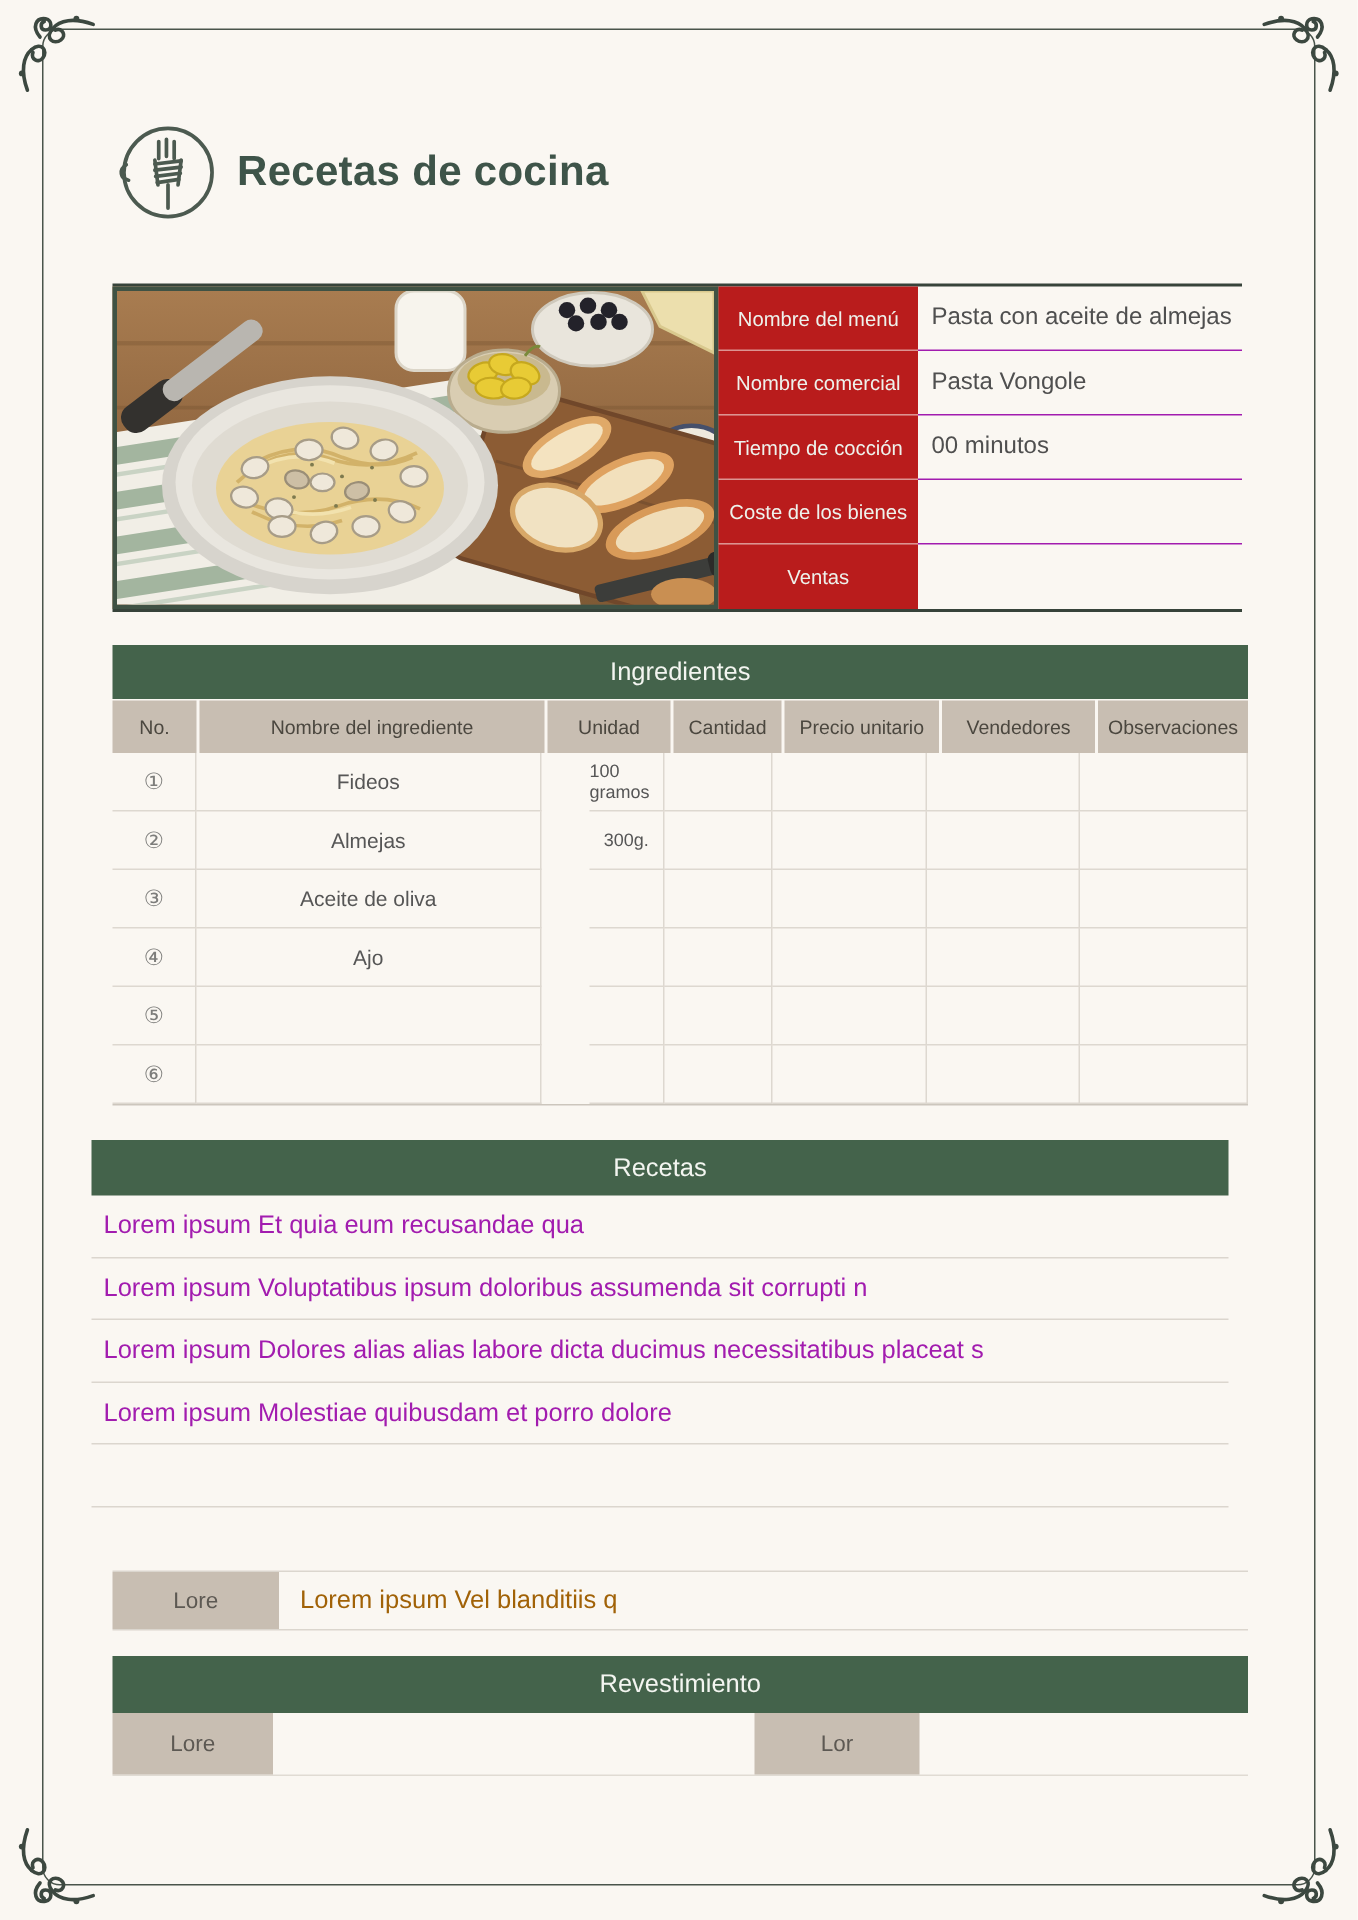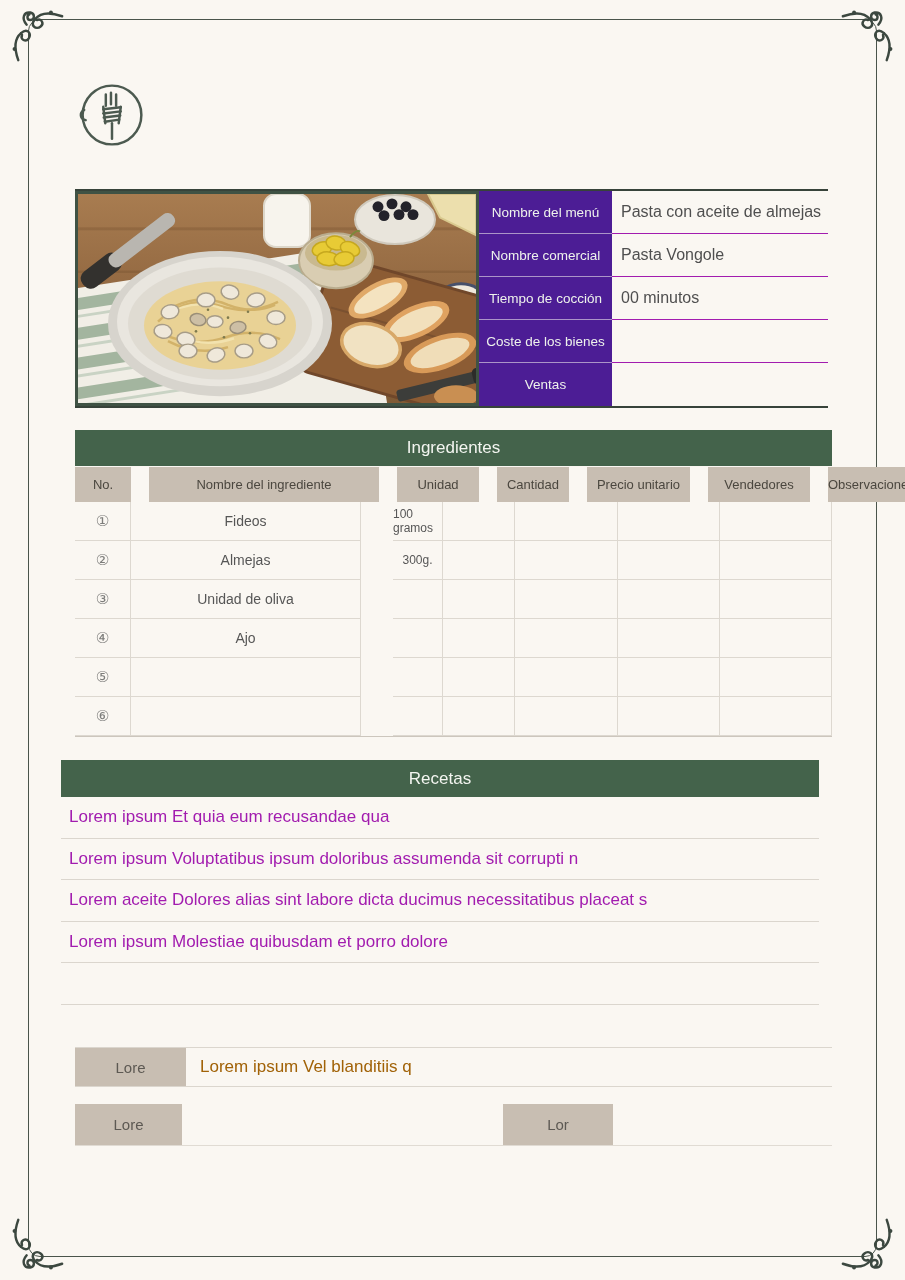--- a/index.html
+++ b/index.html
@@ -18,36 +18,36 @@
 
   
   .menu-table{position:absolute;left:75px;top:189px;width:753px;height:219px;
     border-top:2.5px solid #37433a;border-bottom:2.5px solid #37433a;
     display:flex;box-sizing:border-box;}
   .photo-wrap{width:404px;height:100%;border:3px solid #3f5244;box-sizing:border-box;
     background:#8a6138;}
   .photo-wrap svg{width:100%;height:100%;display:block;}
   .menu-rows{flex:1;display:flex;flex-direction:column;}
   .menu-row{flex:1;display:flex;align-items:stretch;}
-  .menu-label{width:133px;background:#4c1d95;color:#eef2ec;font-size:13.5px;
+  .menu-label{width:133px;background:#b91c1c;color:#eef2ec;font-size:13.5px;
     display:flex;align-items:center;justify-content:center;text-align:center;
     border-bottom:1px solid rgba(250,247,242,.55);padding:0 4px;box-sizing:border-box;}
   .menu-row:last-child .menu-label{border-bottom:none;}
   .menu-value{flex:1;display:flex;align-items:center;padding-left:9px;
     font-size:16px;color:#4f4f4f;border-bottom:1px solid #a21caf;box-sizing:border-box;}
   .menu-row:last-child .menu-value{border-bottom:none;}
 
   .section-bar{background:#44634b;color:#f3f5f0;display:flex;align-items:center;
     justify-content:center;font-size:17px;text-align:center;}
 
   
   .ing{position:absolute;left:75px;top:430px;width:757px;}
   .ing-bar{height:36px;}
   .ing-head{display:grid;grid-template-columns:56px 230px 82px 72px 103px 102px 1fr;
-    column-gap:18px;margin-top:1px;height:35px;}
+    column-gap:2px;margin-top:1px;height:35px;}
   .ing-head div{background:#c8beb2;color:#4b473f;font-size:13px;display:flex;
     align-items:center;justify-content:center;}
   .ing-body{display:grid;grid-template-columns:56px 230px 82px 72px 103px 102px 1fr;
     border-bottom:1px solid #ccc6bd;}
   .ing-cell{height:38px;border-bottom:1px solid #ddd8d0;border-right:1px solid #ddd8d0;
     display:flex;align-items:center;justify-content:center;font-size:14px;color:#565656;}
   .no-cell{color:#7d7d7b;font-size:15px;}
   .unit-cell{font-size:12px;margin-left:32px;}
 
   
@@ -128,20 +128,21 @@
   <svg class="logo" viewBox="0 0 66 66">
     <g fill="none" stroke="#4c5a50" stroke-width="2.4" stroke-linecap="round">
       <circle cx="33" cy="33" r="28.5"></circle>
       <path d="M6 28 c-5 3 -4 9 1.5 10"></path>
       <path d="M27 13 v11 M32 11.5 v11 M37 13 v11"></path>
       <path d="M24.5 25 L26.5 41 M41.5 25 L39.5 41"></path>
       <path d="M24.5 27.5 L41.5 25.5 M24.5 31.5 L41.5 29.5 M25 35.5 L41 33.5 M26 39.5 L40 37.5"></path>
       <path d="M33 41 v15"></path>
     </g>
   </svg>
+  <div class="title">Recetas de cocina</div>
 
   <div class="menu-table">
     <div class="photo-wrap">
       <svg viewBox="0 0 398 213" preserveAspectRatio="none">
         <defs>
           <linearGradient id="wood" x1="0" y1="0" x2="0" y2="1">
             <stop offset="0" stop-color="#a87c50"></stop>
               <stop offset="0.5" stop-color="#916740"></stop>
               <stop offset="1" stop-color="#7f5a35"></stop>
           </linearGradient>
@@ -307,21 +308,21 @@
 
       <div class="ing-cell no-cell">②</div>
       <div class="ing-cell">Almejas</div>
       <div class="ing-cell unit-cell">300g.</div>
       <div class="ing-cell"></div>
       <div class="ing-cell"></div>
       <div class="ing-cell"></div>
       <div class="ing-cell"></div>
 
       <div class="ing-cell no-cell">③</div>
-      <div class="ing-cell">Unidad de oliva</div>
+      <div class="ing-cell">Aceite de oliva</div>
       <div class="ing-cell unit-cell"></div>
       <div class="ing-cell"></div>
       <div class="ing-cell"></div>
       <div class="ing-cell"></div>
       <div class="ing-cell"></div>
 
       <div class="ing-cell no-cell">④</div>
       <div class="ing-cell">Ajo</div>
       <div class="ing-cell unit-cell"></div>
       <div class="ing-cell"></div>
@@ -344,31 +345,32 @@
       <div class="ing-cell"></div>
       <div class="ing-cell"></div>
       <div class="ing-cell"></div>
     </div>
   </div>
 
   <div class="rec">
     <div class="section-bar rec-bar">Recetas</div>
     <div class="rec-line">Lorem ipsum Et quia eum recusandae qua</div>
     <div class="rec-line">Lorem ipsum Voluptatibus ipsum doloribus assumenda sit corrupti n</div>
-    <div class="rec-line">Lorem aceite Dolores alias sint labore dicta ducimus necessitatibus placeat s</div>
+    <div class="rec-line">Lorem ipsum Dolores alias alias labore dicta ducimus necessitatibus placeat s</div>
     <div class="rec-line">Lorem ipsum Molestiae quibusdam et porro dolore</div>
     <div class="rec-line"></div>
   </div>
 
   <div class="note-row">
     <div class="note-label">Lore</div>
     <div class="note-value">Lorem ipsum Vel blanditiis q</div>
   </div>
 
   <div class="coat">
+    <div class="section-bar coat-bar">Revestimiento</div>
     <div class="coat-row">
       <div class="coat-label w107">Lore</div>
       <div class="w321"></div>
       <div class="coat-label w110">Lor</div>
       <div class="coat-fill"></div>
     </div>
   </div>
 
 </div>
 

